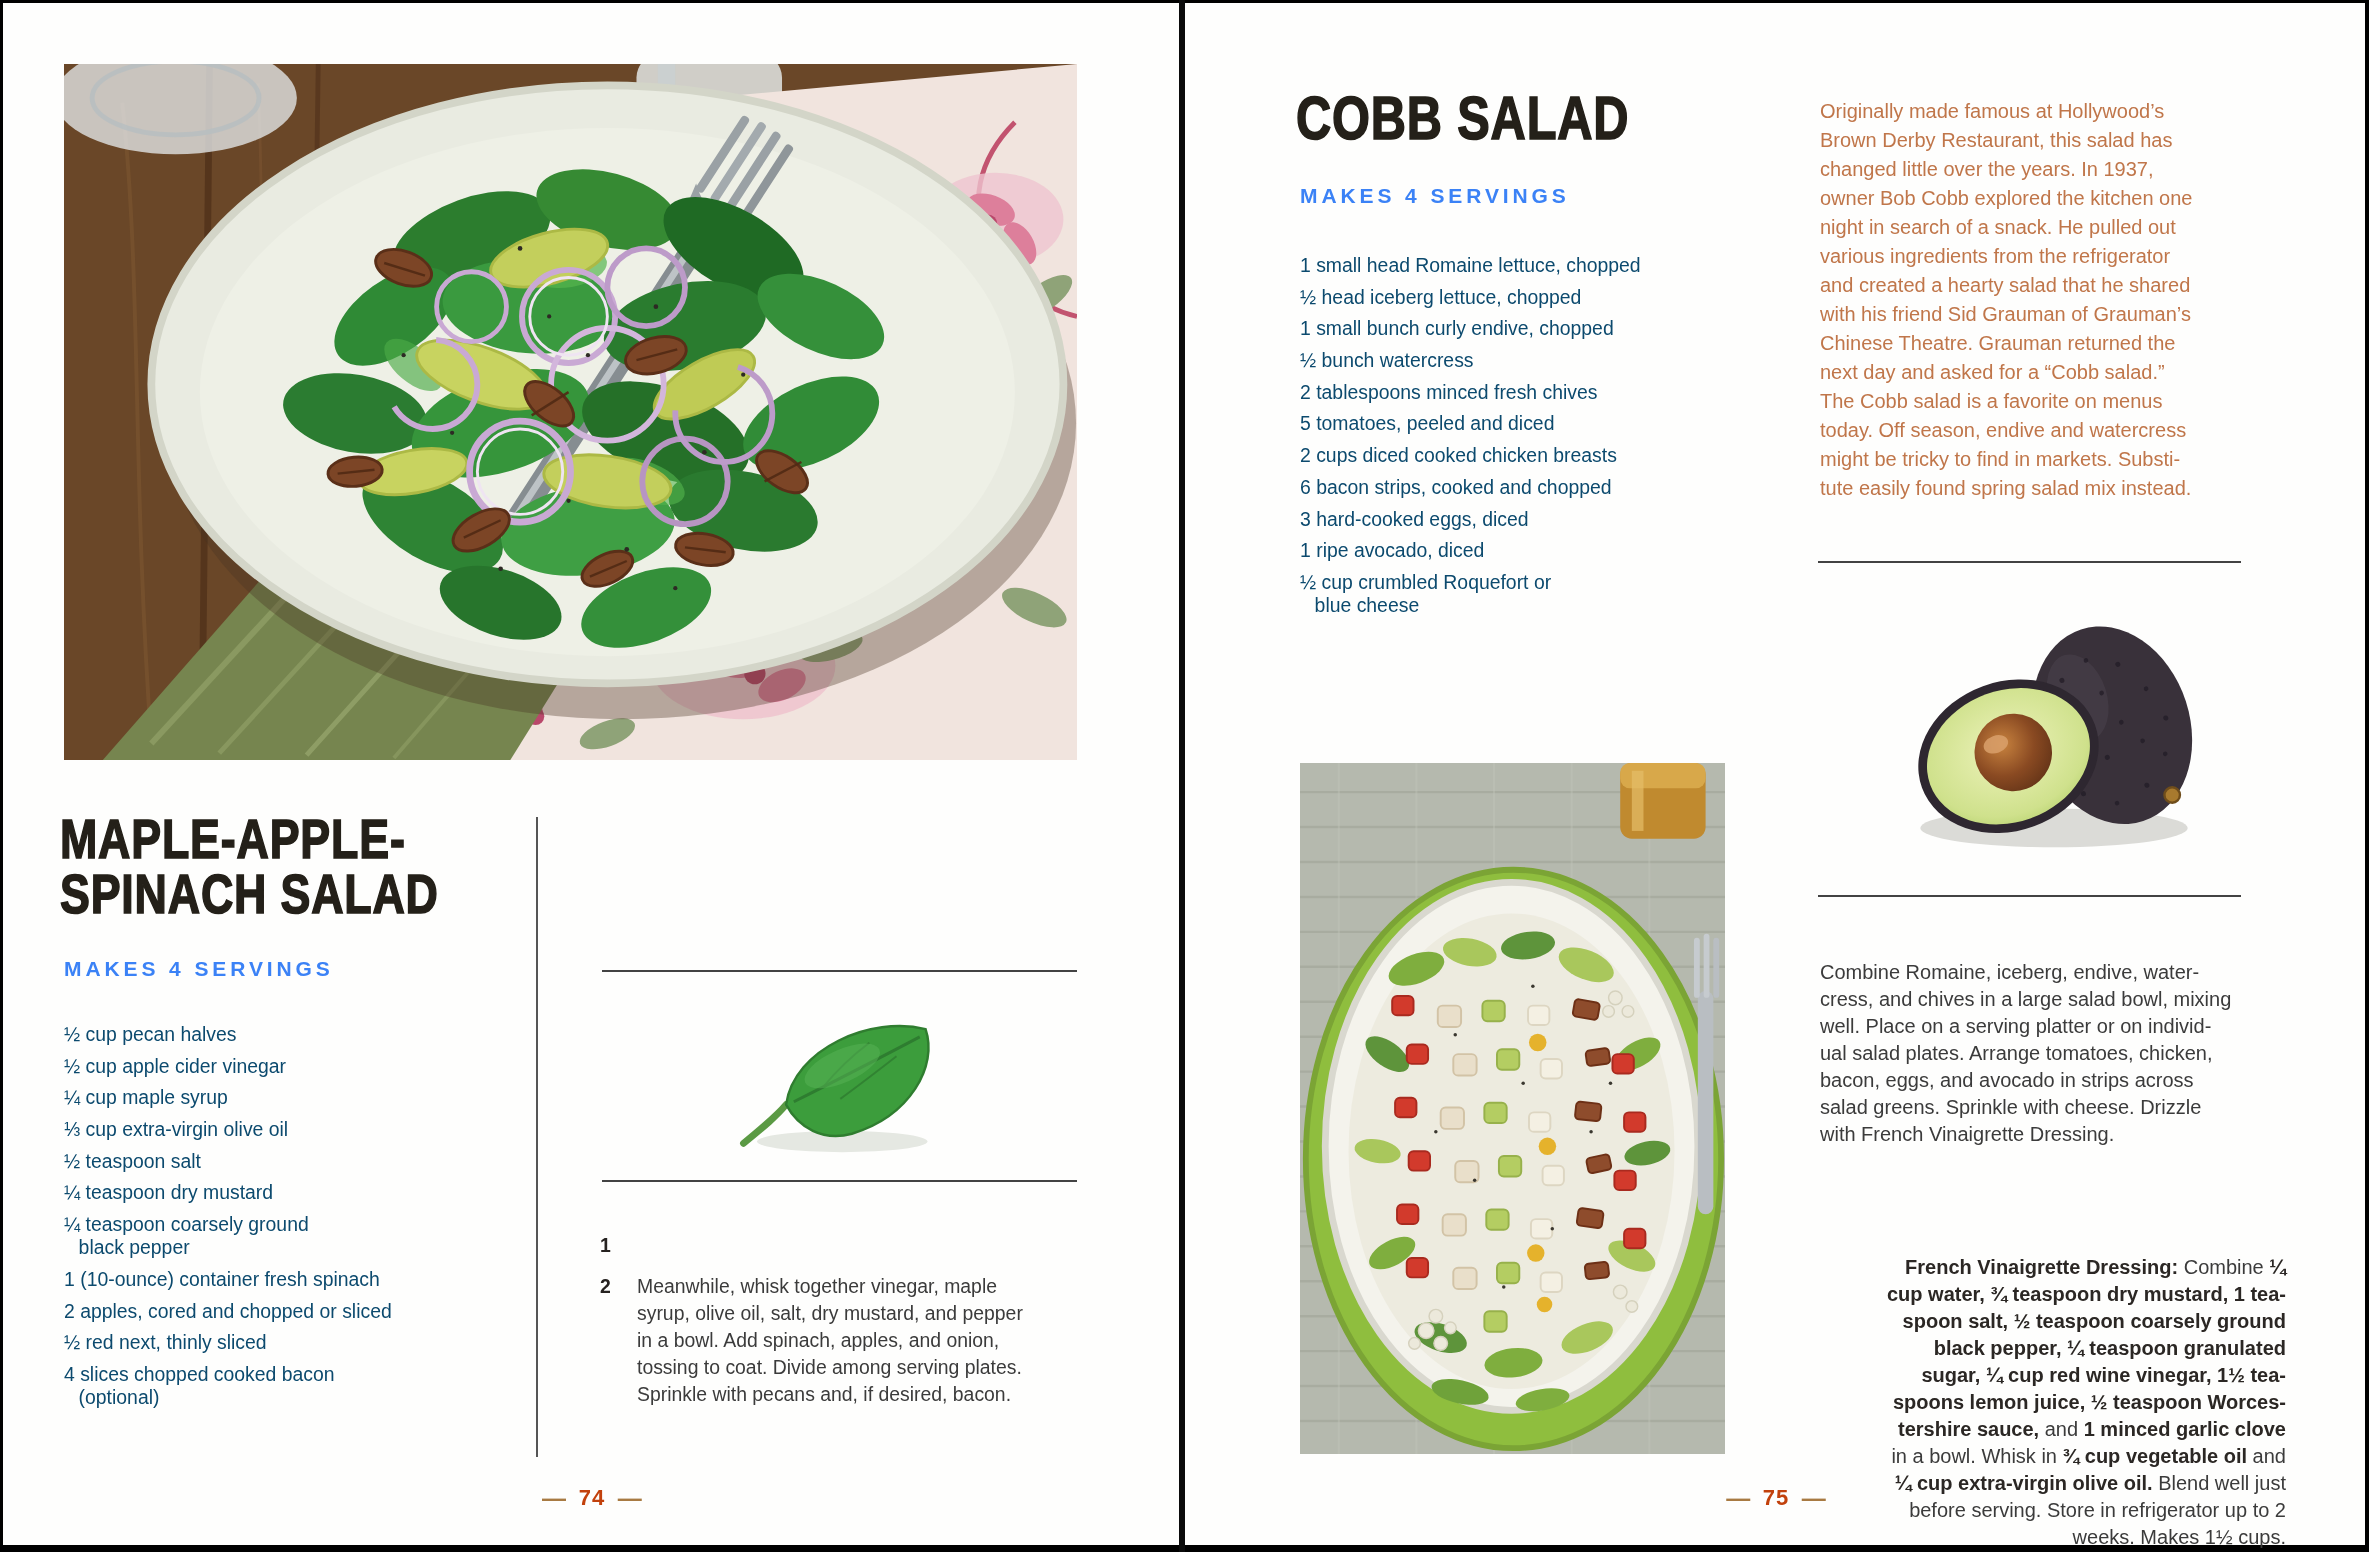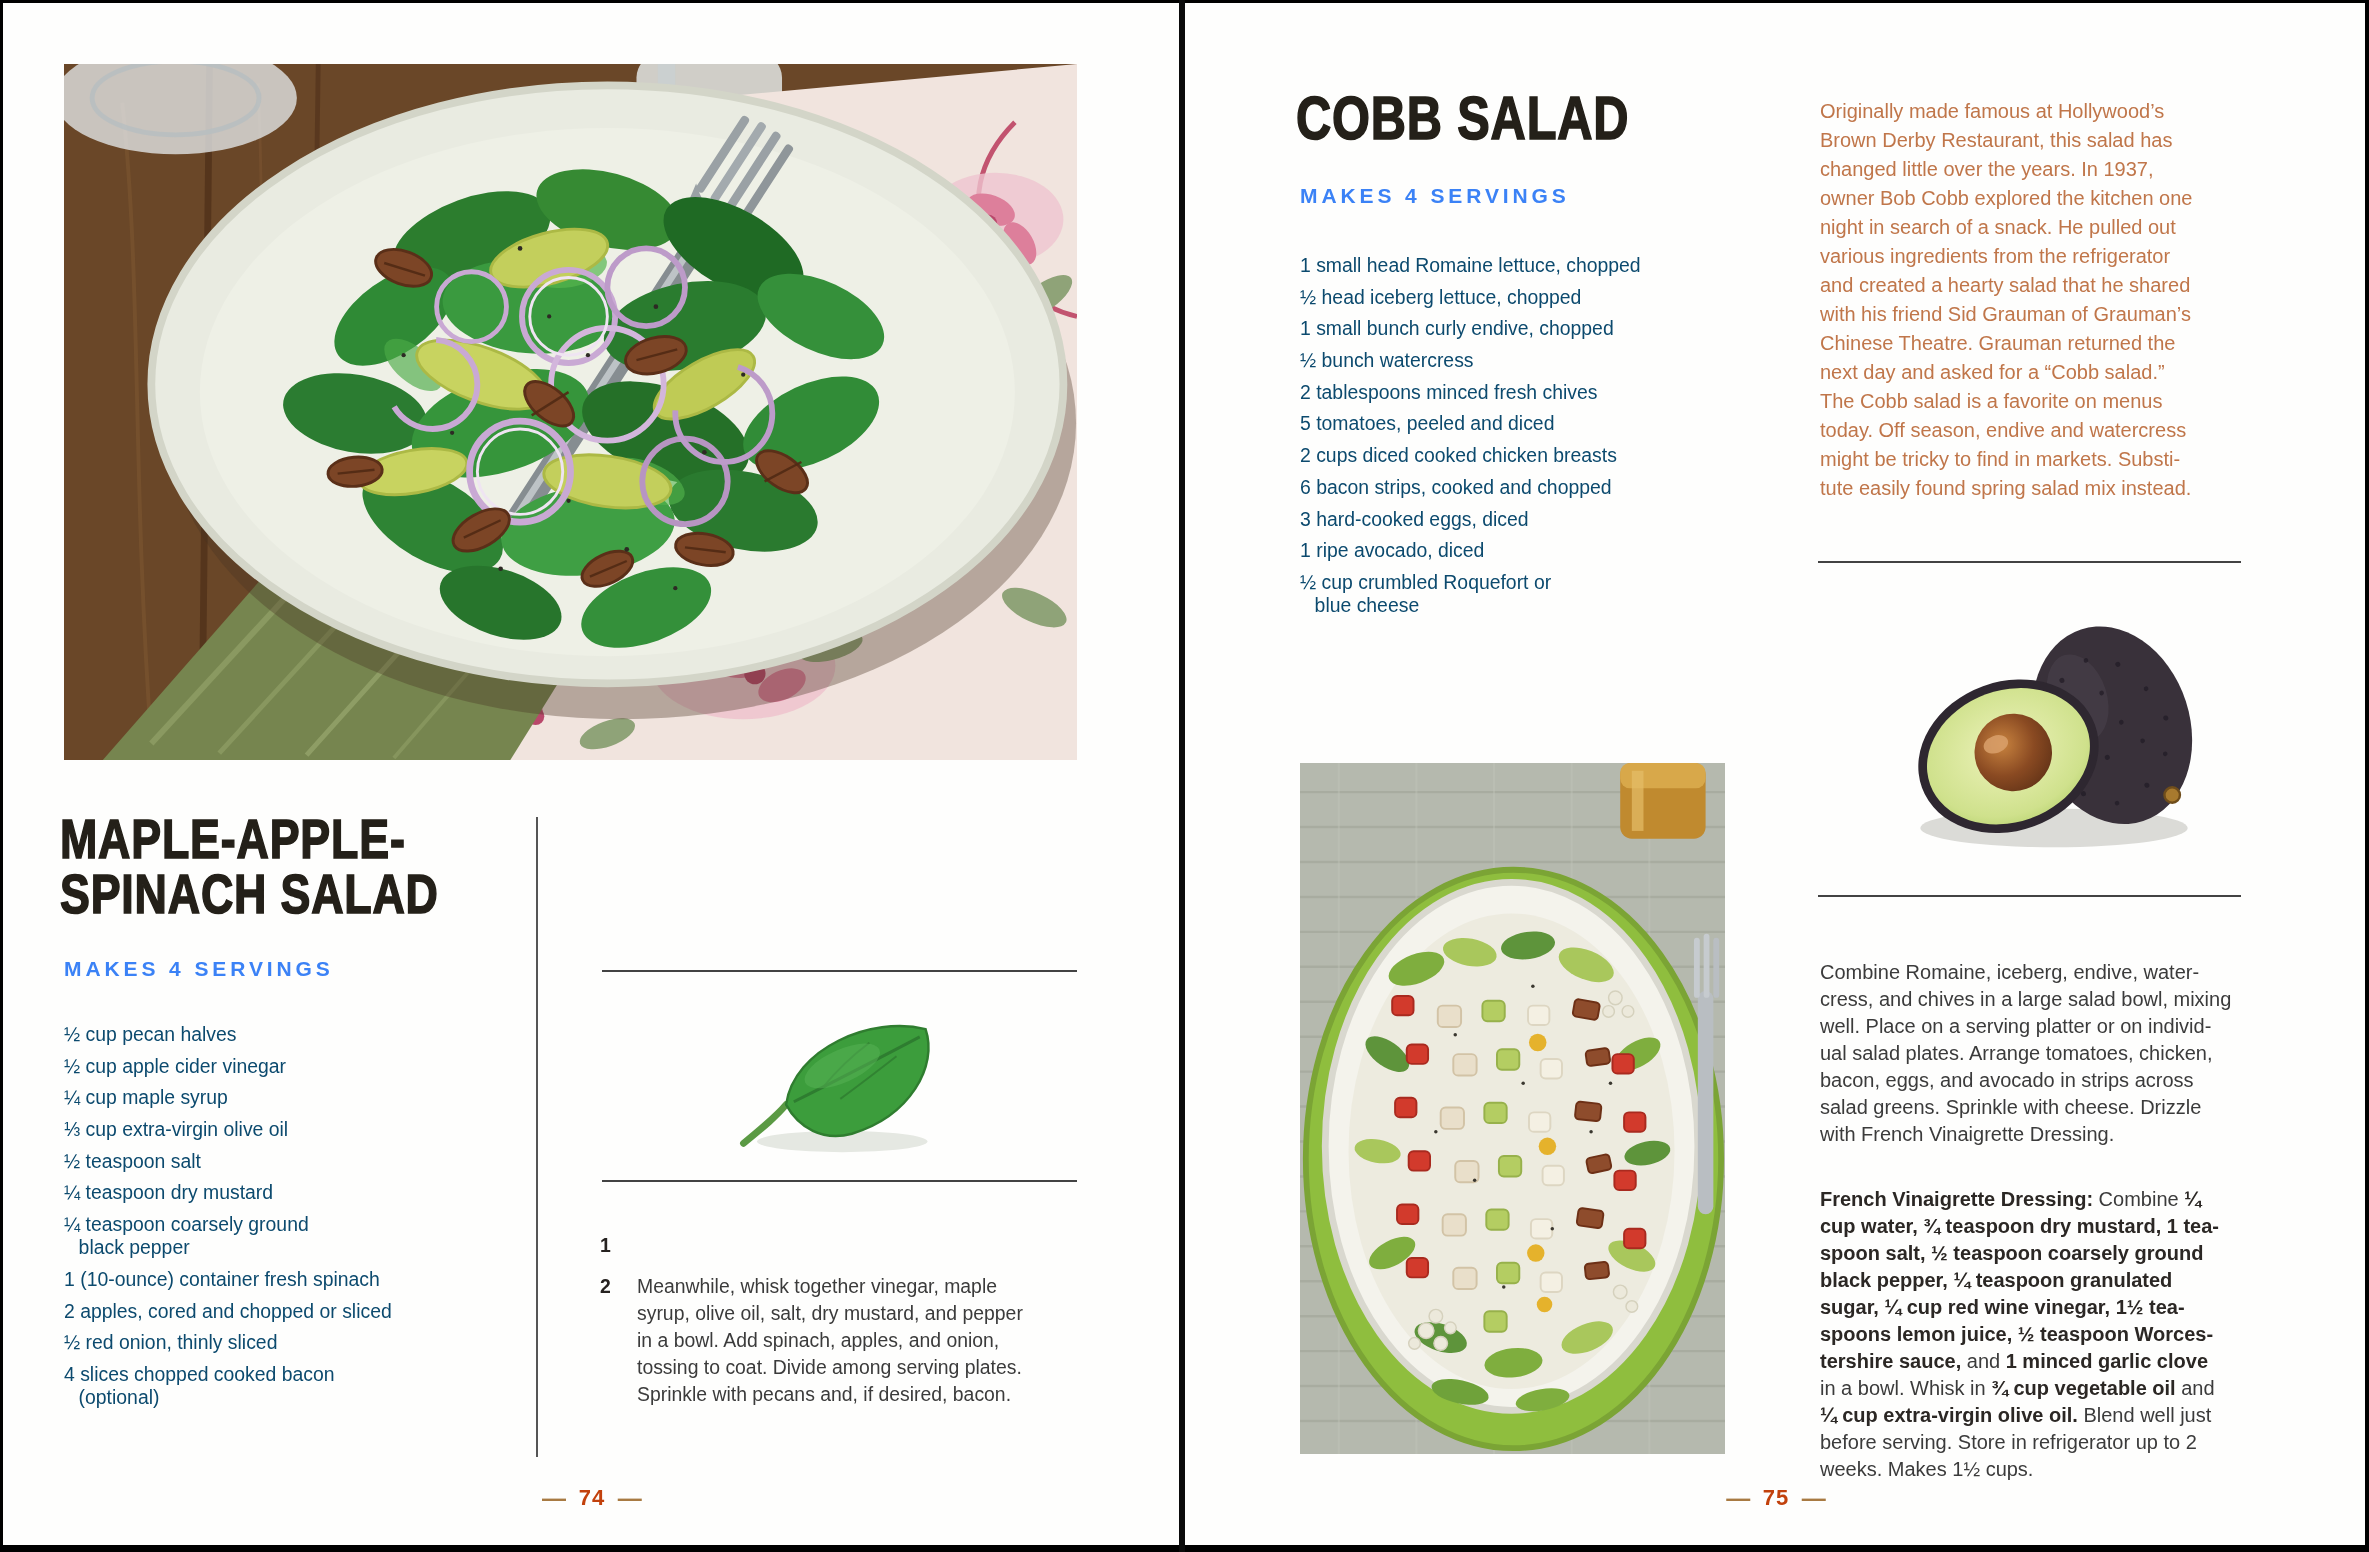--- a/index.html
+++ b/index.html
@@ -55,21 +55,21 @@
 
   #cobb-title{left:1296px;top:89px;}
   #right-servings{left:1300px;top:184px;}
   #right-ingredients{left:1300px;top:254px;width:456px;}
   #photo-cobb{left:1300px;top:763px;width:425px;height:691px;}
   #right-story{left:1820px;top:97px;width:475px;}
   #rrule1{left:1818px;top:561px;width:423px;}
   #photo-avocado{left:1894px;top:609px;width:320px;height:248px;}
   #rrule2{left:1818px;top:895px;width:423px;}
   #right-instructions{left:1820px;top:959px;width:466px;}
-  #right-dressing{left:1820px;top:1159px;width:466px;}
+  #right-dressing{left:1820px;top:1227px;width:466px;text-align:right;}
   #page75{left:1186px;top:1483px;width:1180px;}
 </style>
 </head>
 <body>
 
 <div id="spread">
 
   <div class="edge top"></div>
   <div class="edge bottom"></div>
   <div class="edge left"></div>
@@ -230,21 +230,21 @@
     <div class="ing">½ cup pecan halves</div>
     <div class="ing">½ cup apple cider vinegar</div>
     <div class="ing">¼ cup maple syrup</div>
     <div class="ing">⅓ cup extra-virgin olive oil</div>
     <div class="ing">½ teaspoon salt</div>
     <div class="ing">¼ teaspoon dry mustard</div>
     <div class="ing">¼ teaspoon coarsely ground
 black pepper</div>
     <div class="ing">1 (10-ounce) container fresh spinach</div>
     <div class="ing">2 apples, cored and chopped or sliced</div>
-    <div class="ing">½ red onion, thinly sliced</div>
+    <div class="ing">½ red next, thinly sliced</div>
     <div class="ing">4 slices chopped cooked bacon
 (optional)</div>
   </div>
 
   <div id="left-divider" class="vrule"></div>
 
   <div id="lrule1" class="hrule"></div>
 
   <div id="photo-leaf" class="photo">
     <svg viewBox="0 0 224 168">

